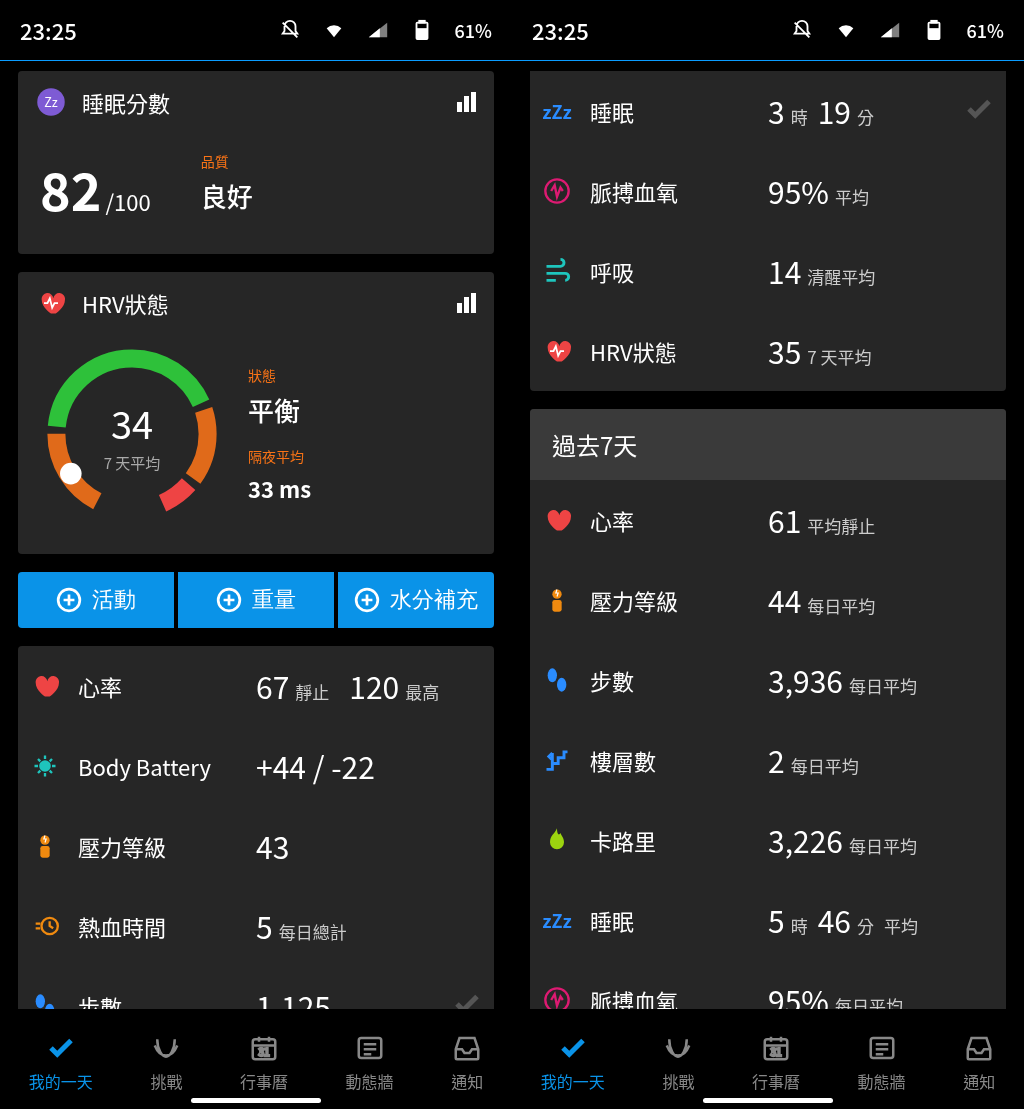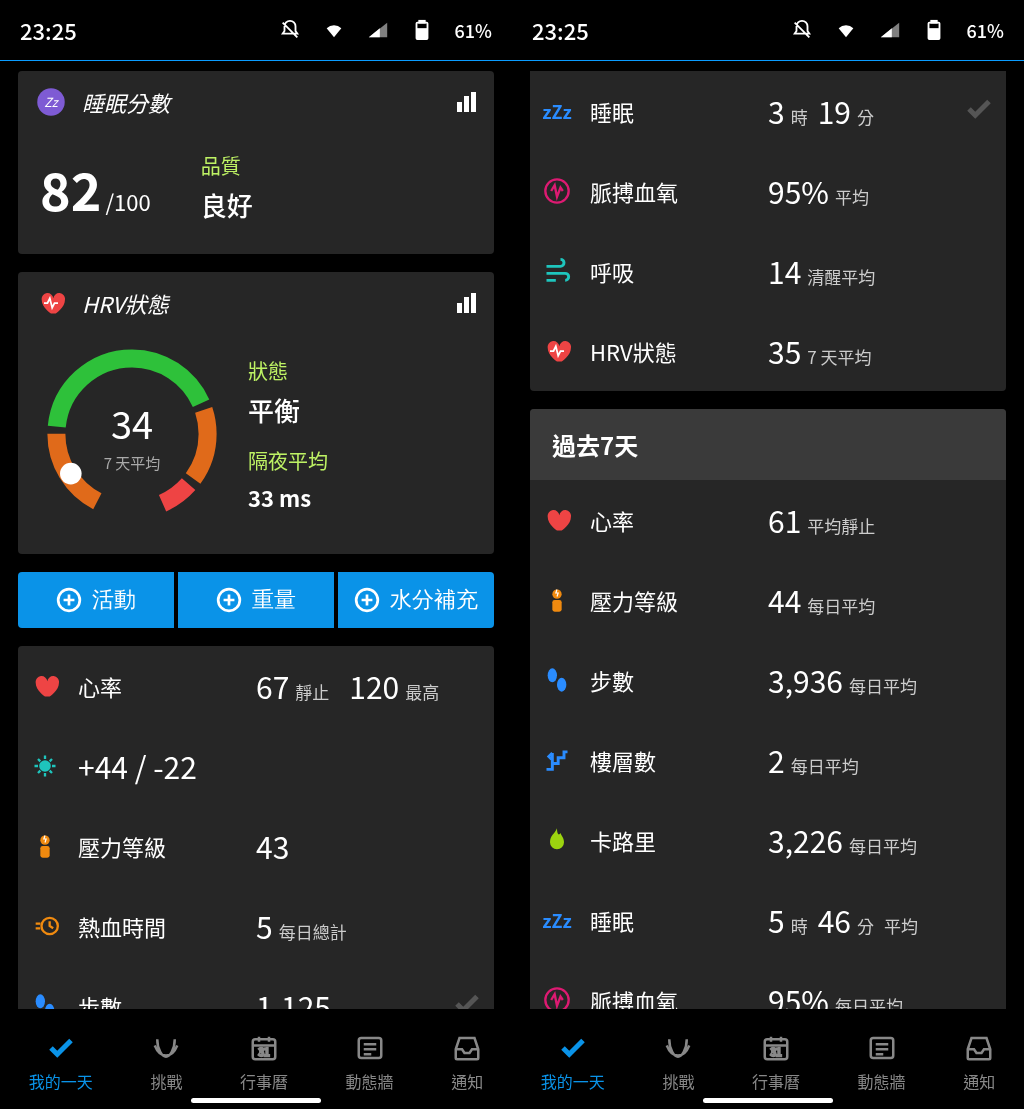--- a/index.html
+++ b/index.html
@@ -4,28 +4,28 @@
   <style>
     * { margin: 0; padding: 0; box-sizing: border-box; }
     body { background: #000; font-family: -apple-system, "Noto Sans CJK TC", sans-serif; color: #fff; display: flex; width: 1024px; height: 1109px; overflow: hidden; }
     .pane { width: 512px; height: 1109px; background: #000; display: flex; flex-direction: column; position: relative; }
     .statusbar { height: 60px; display: flex; align-items: center; justify-content: space-between; padding: 0 20px; color: #fff; font-size: 22px; font-weight: 500; }
     .sb-right { display: flex; align-items: center; gap: 22px; font-size: 18px; }
     .sb-right svg { width: 22px; height: 22px; }
     .content { flex: 1; overflow-y: hidden; padding: 0 18px; }
     .topdivider { height: 1px; background: #0a9cff; margin-bottom: 10px; }
     .card { background: #262626; border-radius: 4px; margin-bottom: 18px; }
-    .card-header { display: flex; align-items: center; padding: 14px 16px; gap: 14px; font-style: italic; }
+    .card-header { display: flex; align-items: center; padding: 14px 16px; gap: 14px; }
     .card-header .icon-wrap { width: 34px; height: 34px; display: flex; align-items: center; justify-content: center; }
     .card-header .title { font-size: 22px; flex: 1; }
     .card-header .chart-icon { width: 24px; height: 24px; }
     .sleep-body { display: flex; padding: 18px 22px 28px; gap: 50px; }
     .big-score { font-size: 52px; font-weight: 700; }
     .score-denom { font-size: 22px; color: #fff; margin-left: 4px; margin-top: 20px; }
-    .sub-col .lbl { font-size: 20px; color: #bef264; margin-bottom: 6px; }
+    .sub-col .lbl { font-size: 14px; color: #f97316; margin-bottom: 6px; }
     .sub-col .val { font-size: 26px; font-weight: 500; }
     .hrv-body { display: flex; padding: 10px 24px 30px; gap: 26px; align-items: center; }
     .gauge-wrap { width: 180px; height: 180px; position: relative; display: flex; flex-direction: column; align-items: center; justify-content: center; }
     .gauge-val { font-size: 38px; font-weight: 400; position: relative; z-index: 2; }
     .gauge-sub { font-size: 15px; color: #aaa; position: relative; z-index: 2; margin-top: 2px; }
     .gauge-svg { position: absolute; left: 0; top: 0; width: 180px; height: 180px; }
     .hrv-info { display: flex; flex-direction: column; gap: 18px; }
     .action-row { display: flex; gap: 4px; margin-bottom: 18px; }
     .action-btn { flex: 1; background: #0a93e8; color: #fff; height: 56px; display: flex; align-items: center; justify-content: center; gap: 10px; font-size: 22px; font-weight: 500; border: none; }
     .action-btn:first-child { border-radius: 4px 0 0 4px; }
@@ -38,21 +38,21 @@
     .row .label { font-size: 22px; width: 160px; flex-shrink: 0; }
     .row .vals { flex: 1; display: flex; flex-wrap: wrap; align-items: baseline; gap: 4px 6px; }
     .row .bigv { font-size: 30px; font-weight: 400; }
     .row .unit { font-size: 17px; color: #ccc; margin-right: 14px; }
     .row .chk { color: #555; width: 30px; }
     .bottomnav { position: absolute; bottom: 0; left: 0; right: 0; height: 100px; background: #000; display: flex; justify-content: space-around; align-items: center; padding-top: 8px; }
     .nav-item { display: flex; flex-direction: column; align-items: center; gap: 6px; color: #888; font-size: 16px; }
     .nav-item.active { color: #0a93e8; }
     .nav-item svg { width: 30px; height: 30px; }
     .home-indicator { position: absolute; bottom: 6px; left: 50%; transform: translateX(-50%); width: 130px; height: 5px; background: #fff; border-radius: 3px; }
-    .section-header.inner { background: #3a3a3a; border-radius: 4px 4px 0 0; font-weight: bold; }
+    .section-header.inner { background: #3a3a3a; border-radius: 4px 4px 0 0; }
     .pane2-list .row { border-top: 0; }
     .gauge-dot { fill: #fff; }
   </style>
 </head>
 <body>
 
 <div class="pane">
   <div class="statusbar">
     <span>23:25</span>
     <div class="sb-right">
@@ -184,20 +184,21 @@
         </div>
       </div>
 
       <div class="row">
         <span class="ic">
             <svg viewBox="0 0 24 24" width="28" height="28" fill="#1ec5bd">
               <circle cx="12" cy="12" r="5"></circle>
               <path d="M12 3v3M12 18v3M3 12h3M18 12h3M6 6l2 2M16 16l2 2M6 18l2-2M16 8l2-2" stroke="#1ec5bd" stroke-width="2"></path>
             </svg>
           </span>
+        <span class="label">Body Battery</span>
         <div class="vals">
             <span class="bigv">+44 / -22</span>
           </div>
       </div>
 
       <div class="row">
         <span class="ic">
             <svg viewBox="0 0 24 24" width="28" height="28" fill="#f08a0f">
               <circle cx="12" cy="7" r="4"></circle>
               <rect x="8" y="12" width="8" height="10" rx="2"></rect>

